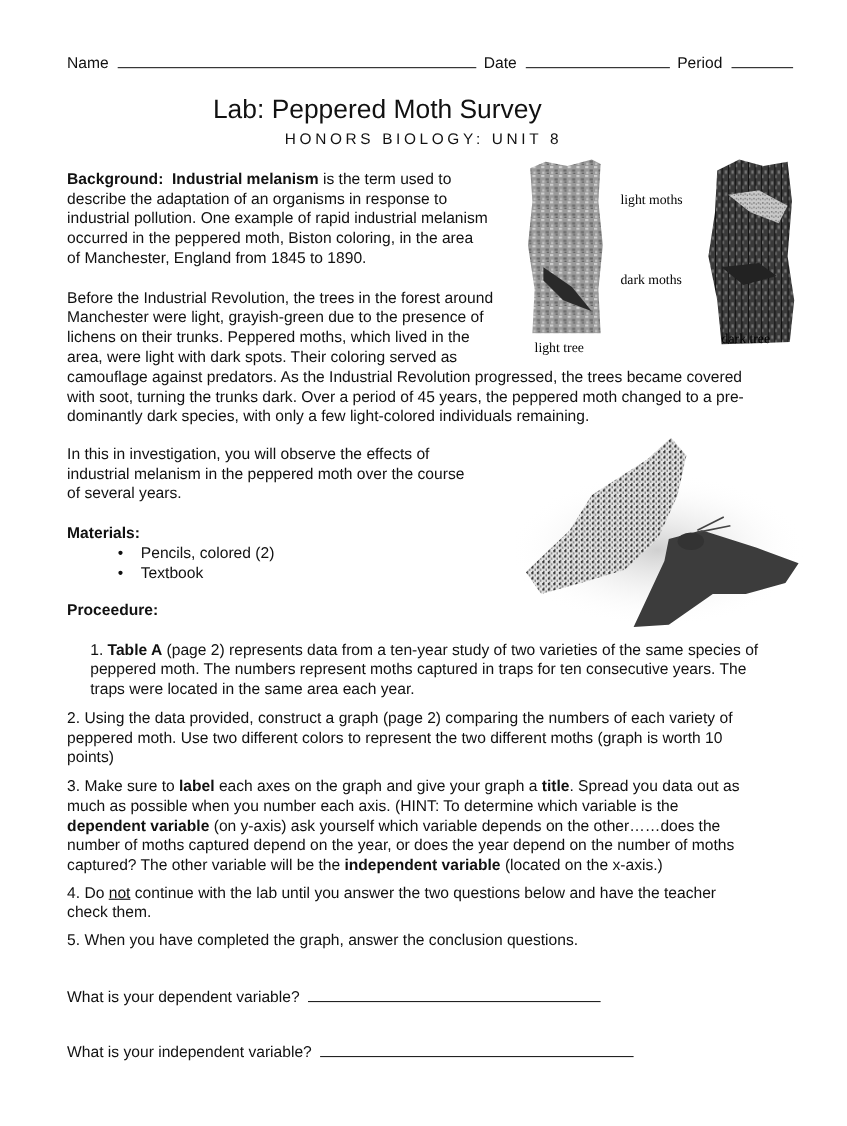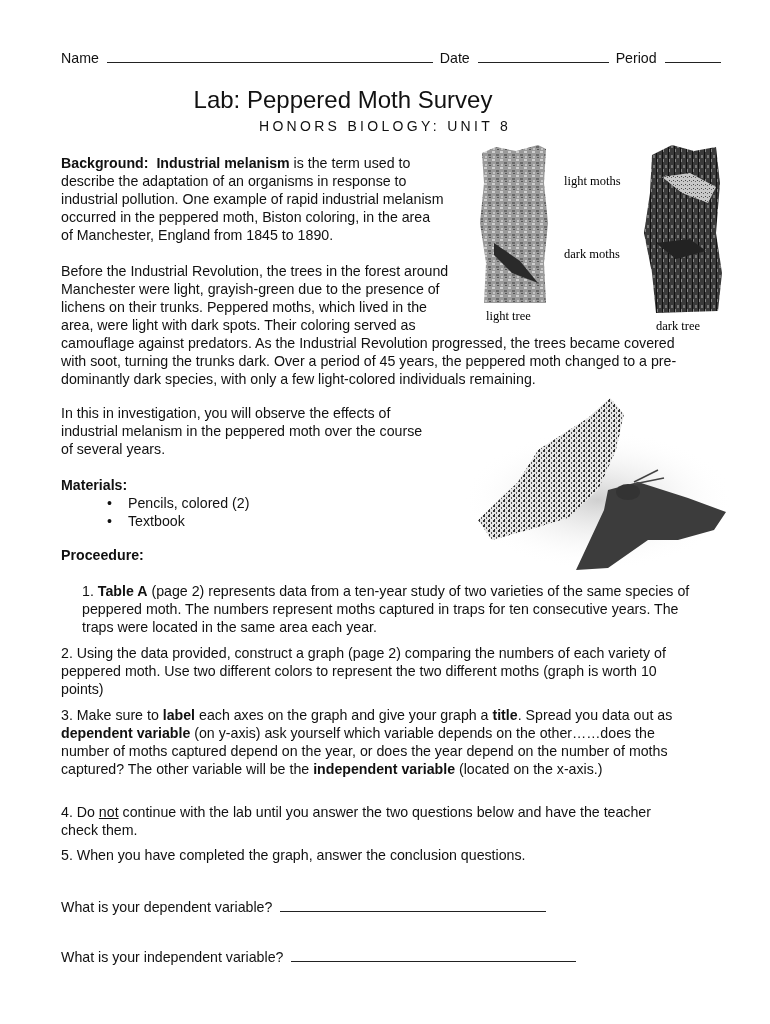--- a/index.html
+++ b/index.html
@@ -85,21 +85,21 @@
     <path d="M18 100 L44 118 L62 140 L36 130 L18 112 Z" fill="#2a2a2a"></path>
 
     <path d="M176 12 L196 2 L218 8 L240 4 L244 40 L240 90 L246 130 L242 168 L180 170 L176 130 L168 90 L174 50 Z" fill="url(#darkBark)"></path>
     <path d="M186 34 L214 30 L240 44 L232 60 L206 50 Z" fill="url(#lightMoth)"></path>
     <path d="M180 100 L214 96 L230 108 L200 116 Z" fill="#222"></path>
 
   </svg>
   <span class="abs tree-label" style="left:88px; top:31px;">light moths</span>
   <span class="abs tree-label" style="left:88px; top:104px;">dark moths</span>
   <span class="abs tree-label" style="left:10px; top:166px;">light tree</span>
-  <span class="abs tree-label" style="left:180px; top:176px;text-align:center;">dark tree</span>
+  <span class="abs tree-label" style="left:180px; top:158px;text-align:center;">dark tree</span>
 </div>
 
 <div class="abs p" style="top:404px;">
   <div class="line">In this in investigation, you will observe the effects of</div>
   <div class="line">industrial melanism in the peppered moth over the course</div>
   <div class="line">of several years.</div>
 </div>
 
 <div class="abs p" style="top:476px;">
   <div class="bold line">Materials:</div>
@@ -142,20 +142,21 @@
 </div>
 
 <div class="abs p" style="top:644px;">
   <div class="line"><span>2. Using the data provided, construct a graph (</span><span class="ital">page</span><span> 2) comparing the numbers of each variety of</span></div>
   <div class="line"><span>peppered moth.  Use two different colors to represent the two different moths  </span><span class="ital">(graph is worth 10</span></div>
   <div class="line ital">points)</div>
 </div>
 
 <div class="abs p" style="top:706px;">
   <div class="line"><span>3. Make sure to </span><span class="bold">label</span><span> each axes on the graph and give your graph a </span><span class="bold">title</span><span>.  Spread you data out as</span></div>
+  <div class="line">much as possible when you number each axis.   (HINT: To determine which variable is the</div>
   <div class="line"><span class="bold">dependent variable</span><span> (on y-axis) ask yourself which variable depends on the other……does the</span></div>
   <div class="line">number of moths captured depend on the year, or does the year depend on the number of moths</div>
   <div class="line"><span>captured?  The other variable will be the </span><span class="bold">independent variable</span><span> (located on the x-axis.)</span></div>
 </div>
 
 <div class="abs p" style="top:803px;">
   <div class="line"><span>4. Do </span><span class="ul">not</span><span> continue with the lab until you answer the two questions below and have the teacher</span></div>
   <div class="line">check them.</div>
 </div>
 

